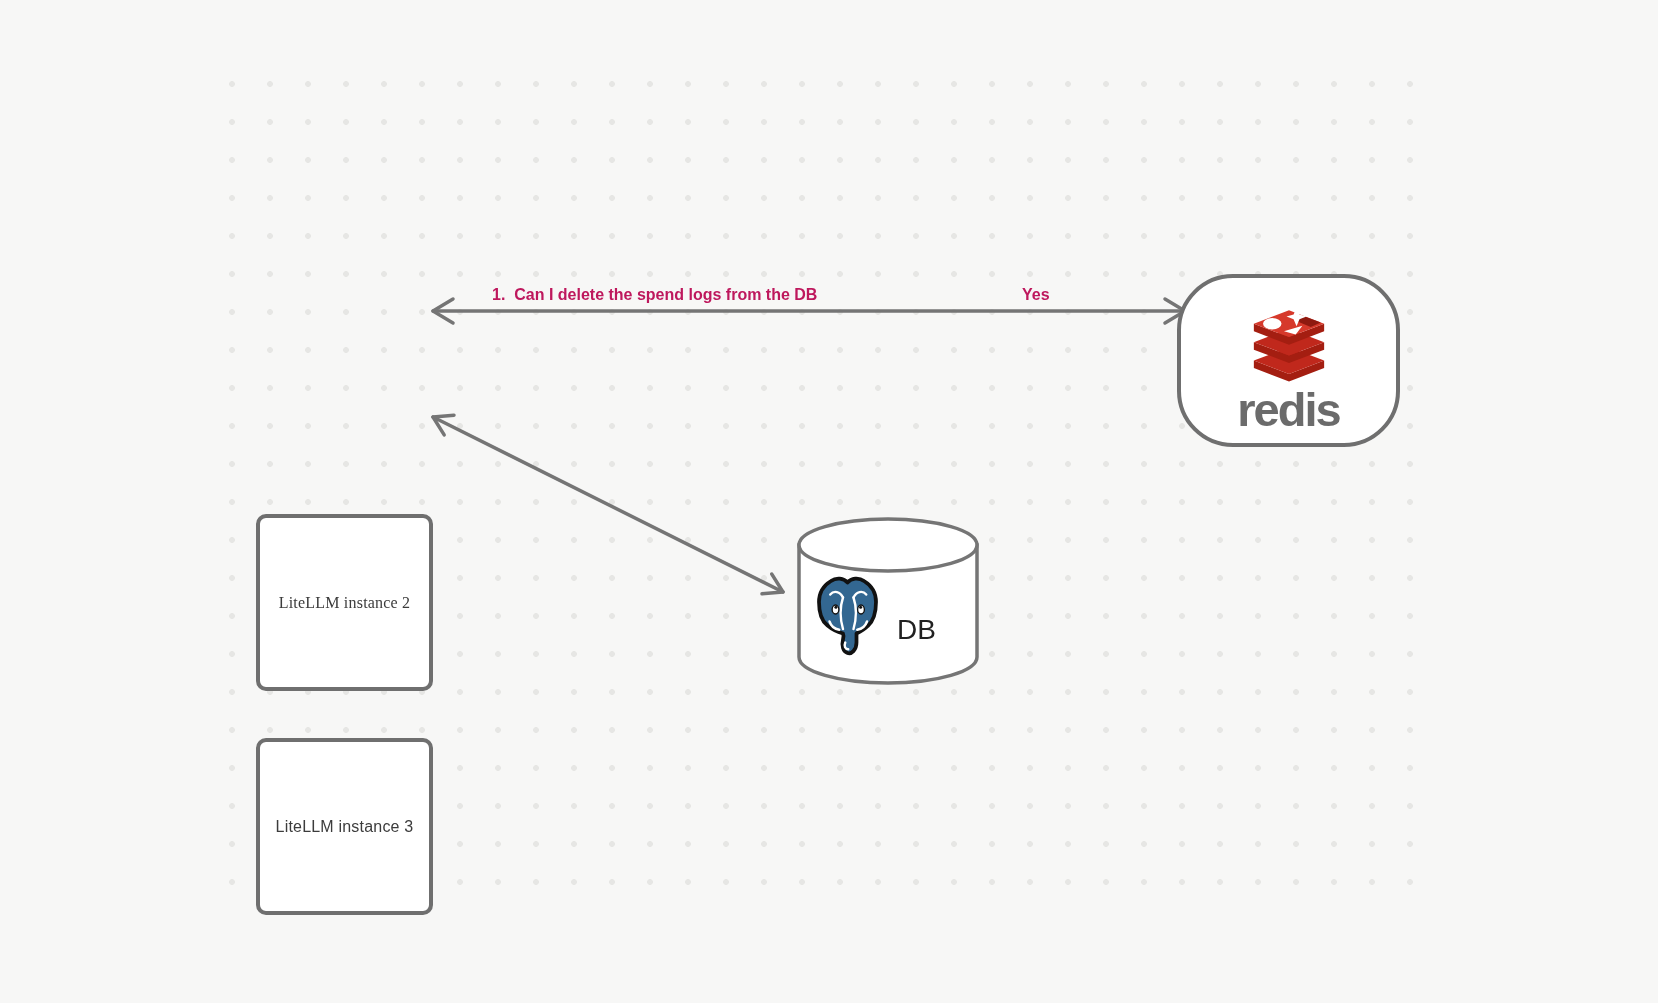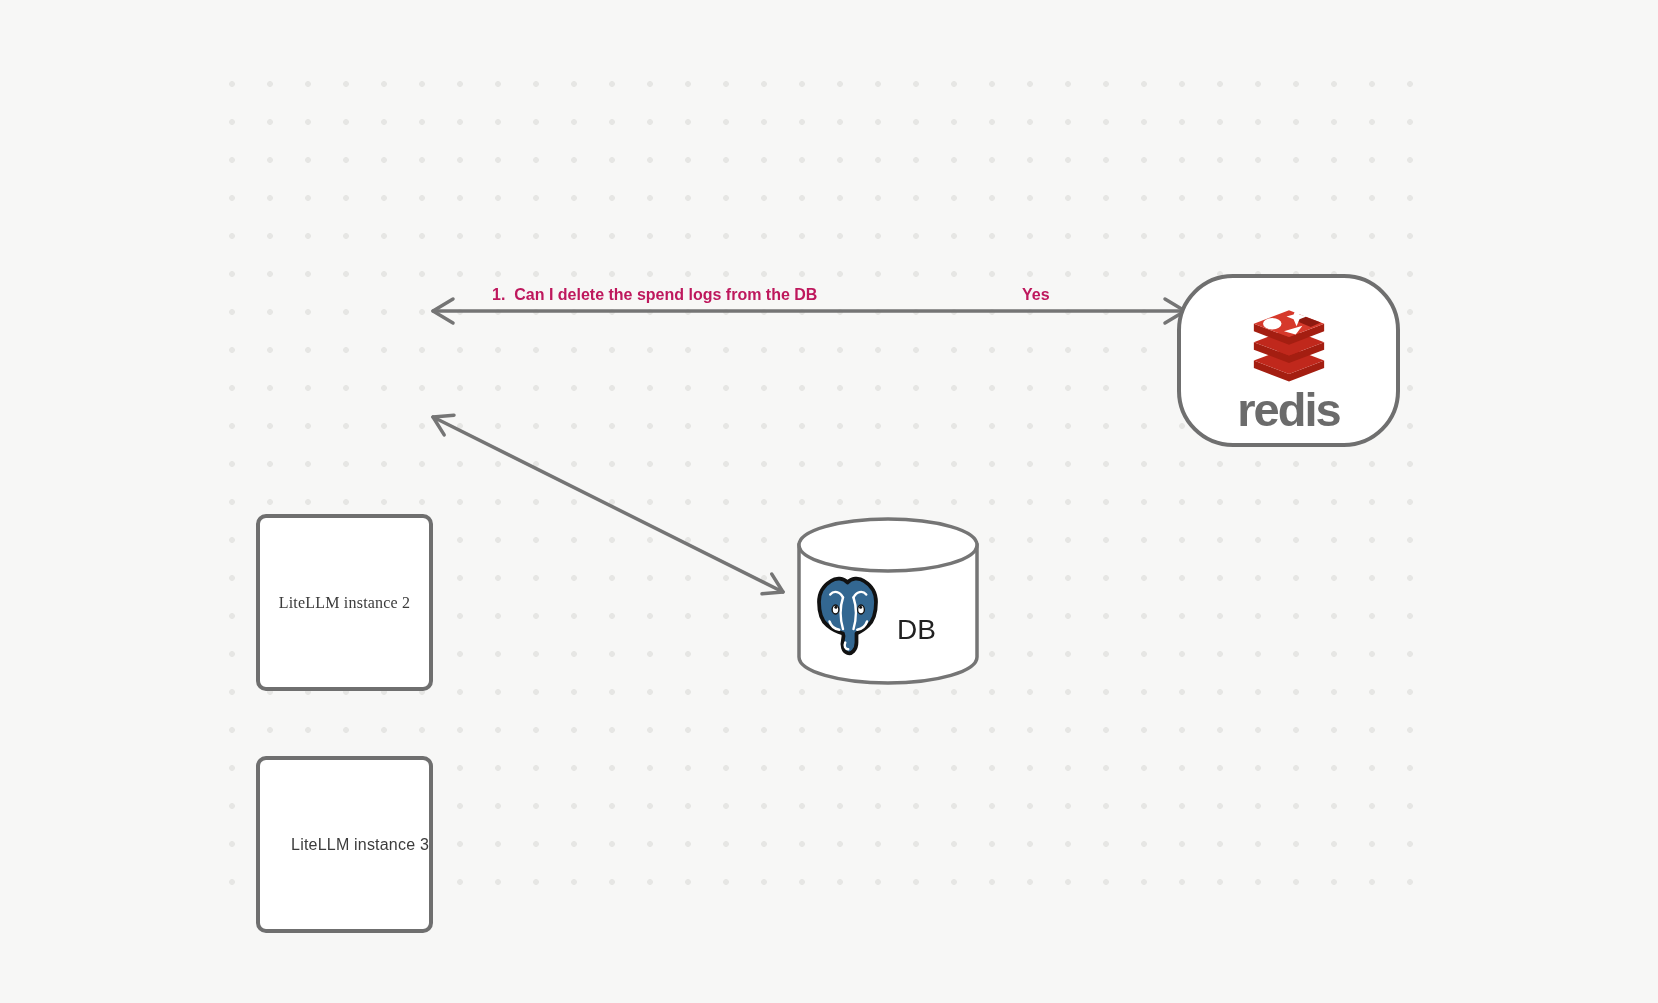--- a/index.html
+++ b/index.html
@@ -72,21 +72,21 @@
     <g stroke="#757575" stroke-width="3.5" fill="none" stroke-linecap="round" stroke-linejoin="round">
       <path d="M433,417 L783,592"></path>
       <path d="M444.2,434.9 L433,417 L454,415.2"></path>
       <path d="M762,593.8 L783,592 L771.8,574.1"></path>
     </g>
   </svg>
 
   <div class="shape-box" style="left:256px;top:514px;height:177px;font-family:Liberation Serif, serif;">
     <span class="node-label">LiteLLM instance 2</span>
   </div>
-  <div class="shape-box" style="left:256px;top:756px;height:177px;justify-content:flex-end;">
+  <div class="shape-box" style="left:256px;top:738px;height:177px;">
     <span class="node-label">LiteLLM instance 3</span>
   </div>
 
   <div class="redis-node">
     <svg width="84" height="82" viewBox="0 0 100 98">
 
       <path d="M8,64 L8,73 L50,89 L92,73 L92,64 L50,80 Z" fill="#a41e11"></path>
       <path d="M50,48 L92,64 L50,80 L8,64 Z" fill="#c0281c"></path>
 
       <path d="M8,42 L8,51 L50,67 L92,51 L92,42 L50,58 Z" fill="#a41e11"></path>

